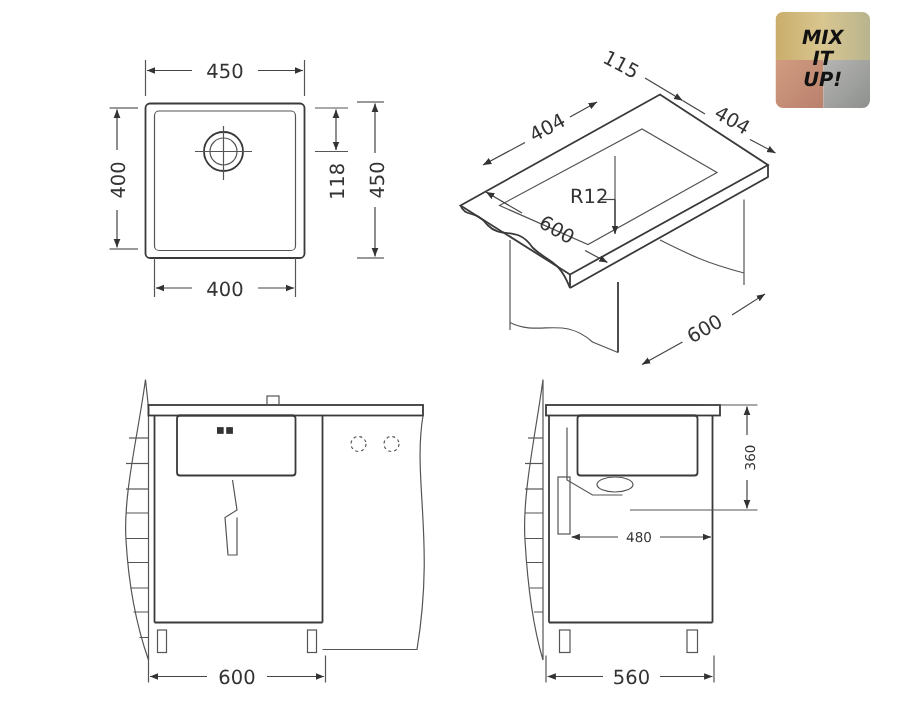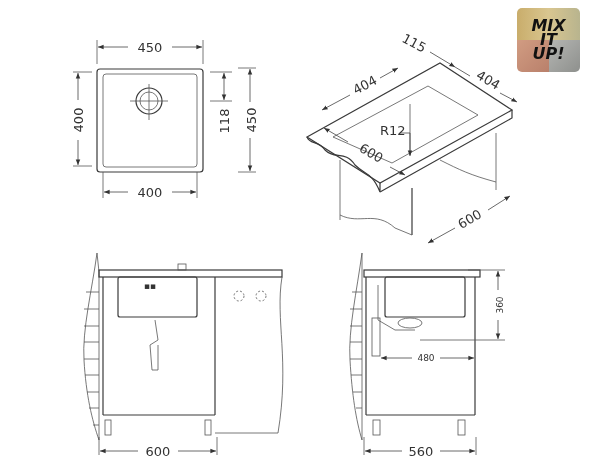--- a/index.html
+++ b/index.html
@@ -6,21 +6,21 @@
   body{width:600px;height:473px;position:relative;overflow:hidden;font-family:"DejaVu Sans",sans-serif;}
   svg{position:absolute;left:0;top:0;}
   .ln{stroke:#3a3a3a;stroke-width:1.2;fill:none;}
   .thin{stroke:#555;stroke-width:0.8;fill:none;}
   .dim{stroke:#444;stroke-width:0.8;fill:none;}
   .txt{font-family:"DejaVu Sans",sans-serif;fill:#333;font-size:13px;}
   .txt-s{font-family:"DejaVu Sans",sans-serif;fill:#333;font-size:9px;}
   .badge{position:absolute;left:517px;top:8px;width:63px;height:64px;border-radius:5px;overflow:hidden;}
   .badge .q{position:absolute;width:50%;height:50%;}
   .badge .txtwrap{position:absolute;left:0;top:0;width:100%;height:100%;display:flex;flex-direction:column;align-items:center;justify-content:center;
-    font-family:"DejaVu Sans",sans-serif;font-weight:bold;font-style:italic;font-size:16px;line-height:14px;color:#111;}
+    font-family:"DejaVu Sans",sans-serif;font-weight:bold;font-style:italic;font-size:13px;line-height:14px;color:#111;}
 </style>
 </head>
 <body>
 
 <svg width="600" height="473" viewBox="0 0 600 473">
   <defs>
     <marker id="ar" viewBox="0 0 10 10" refX="10" refY="5" markerWidth="7" markerHeight="7" orient="auto-start-reverse">
       <path d="M0,1 L10,5 L0,9 z" fill="#333"></path>
     </marker>
   </defs>

